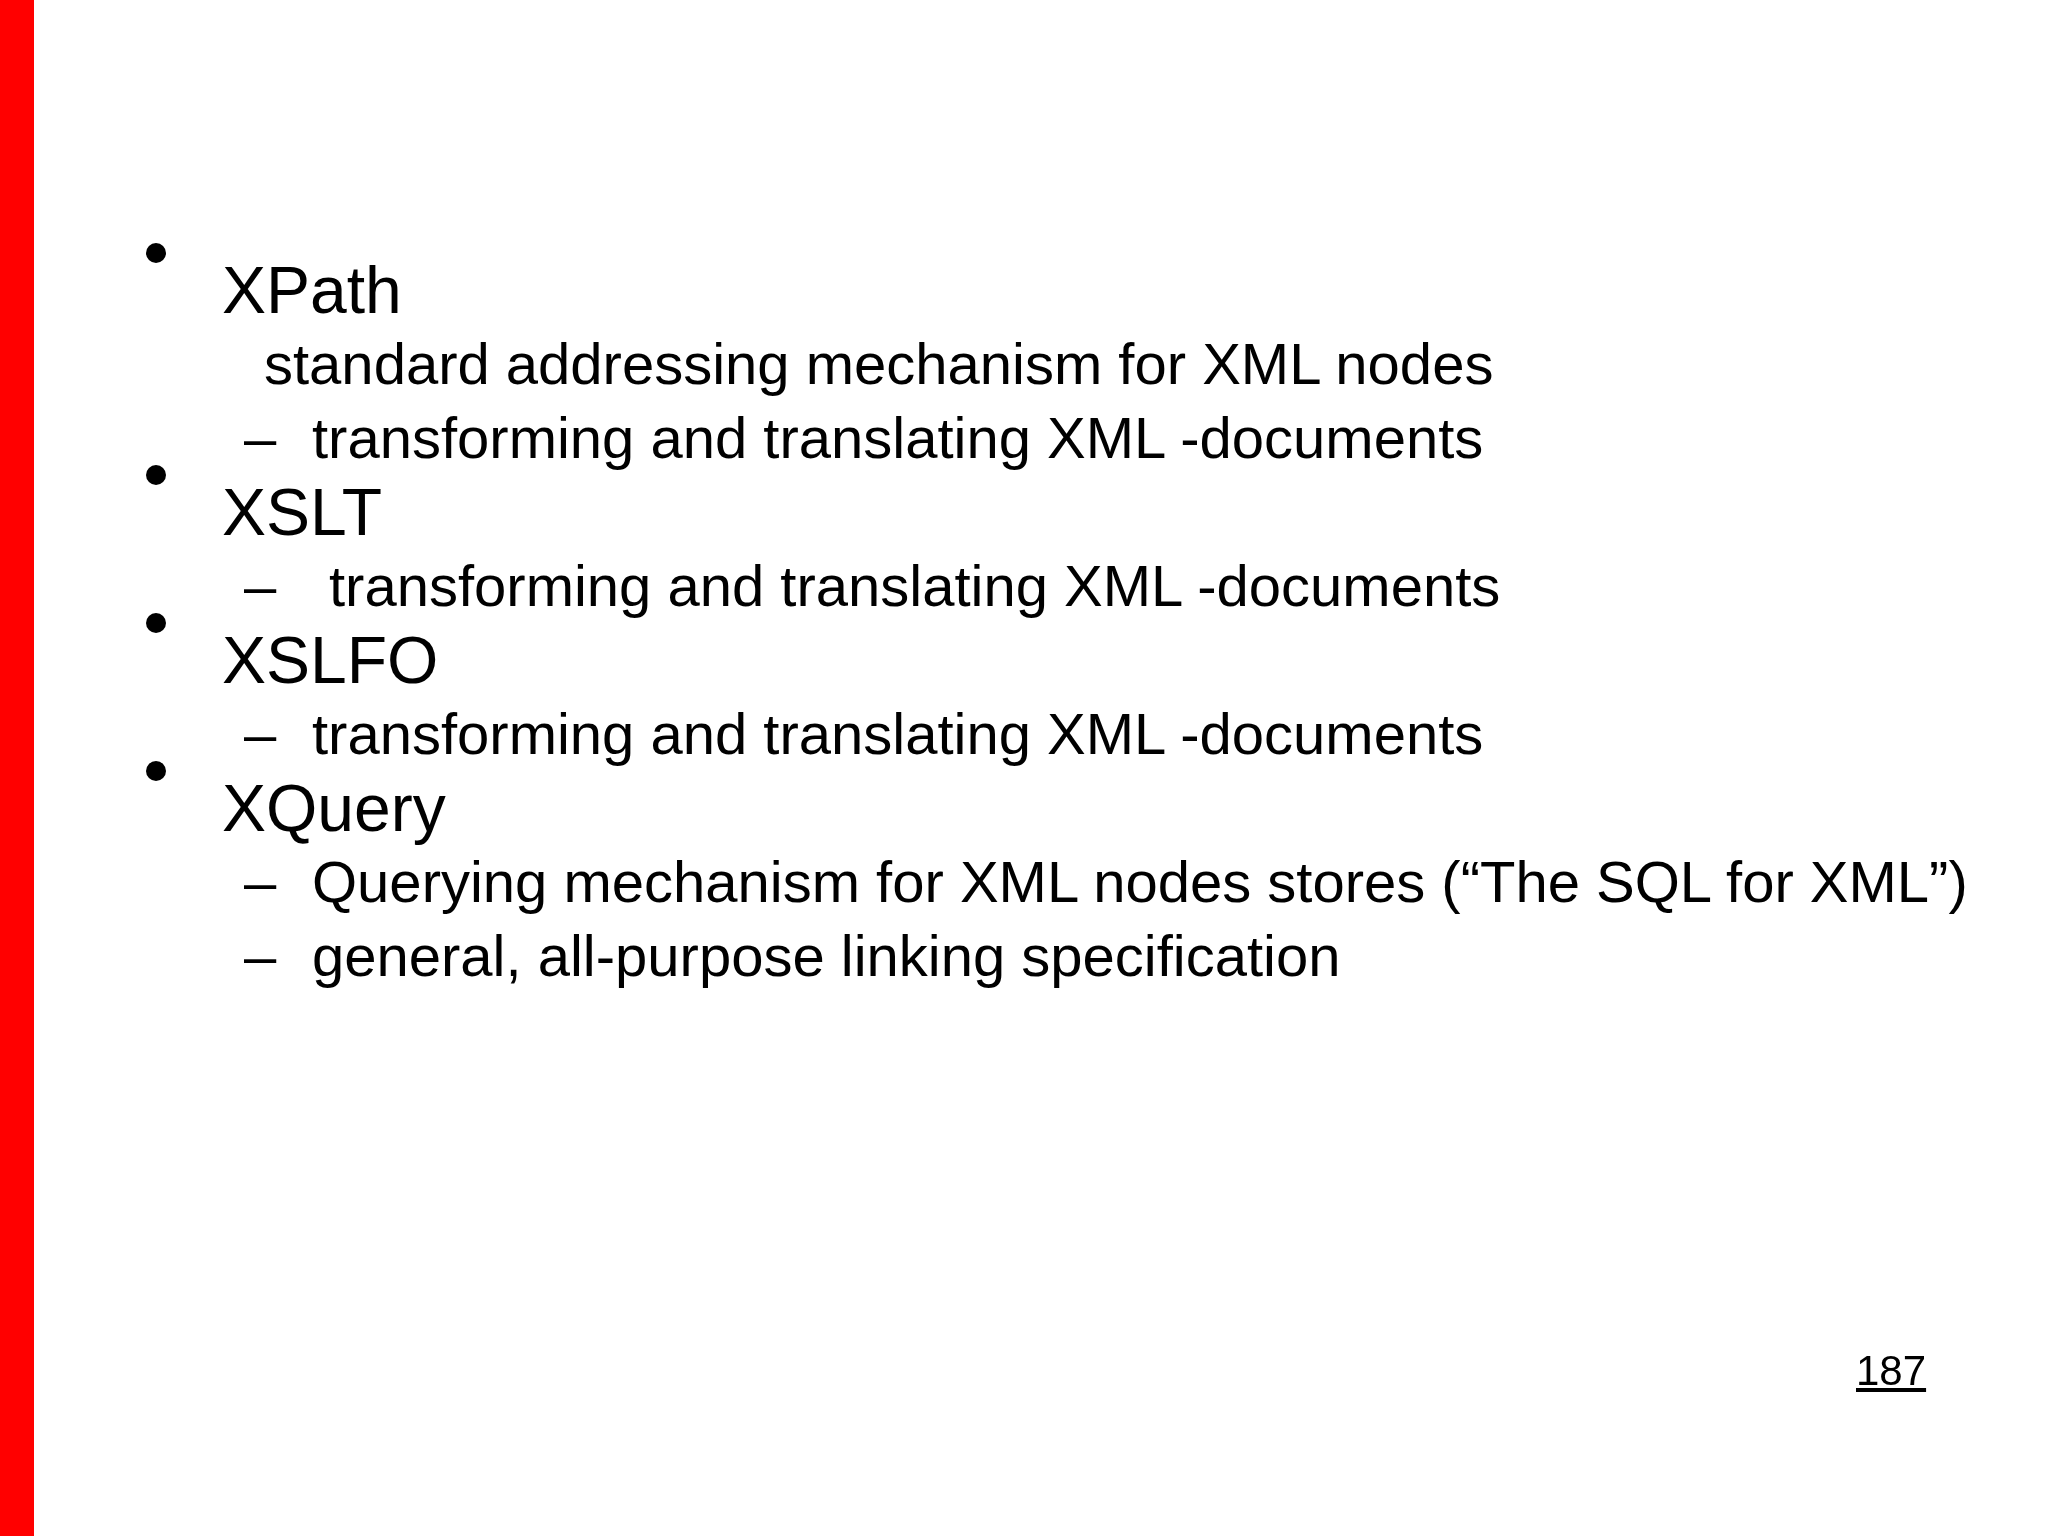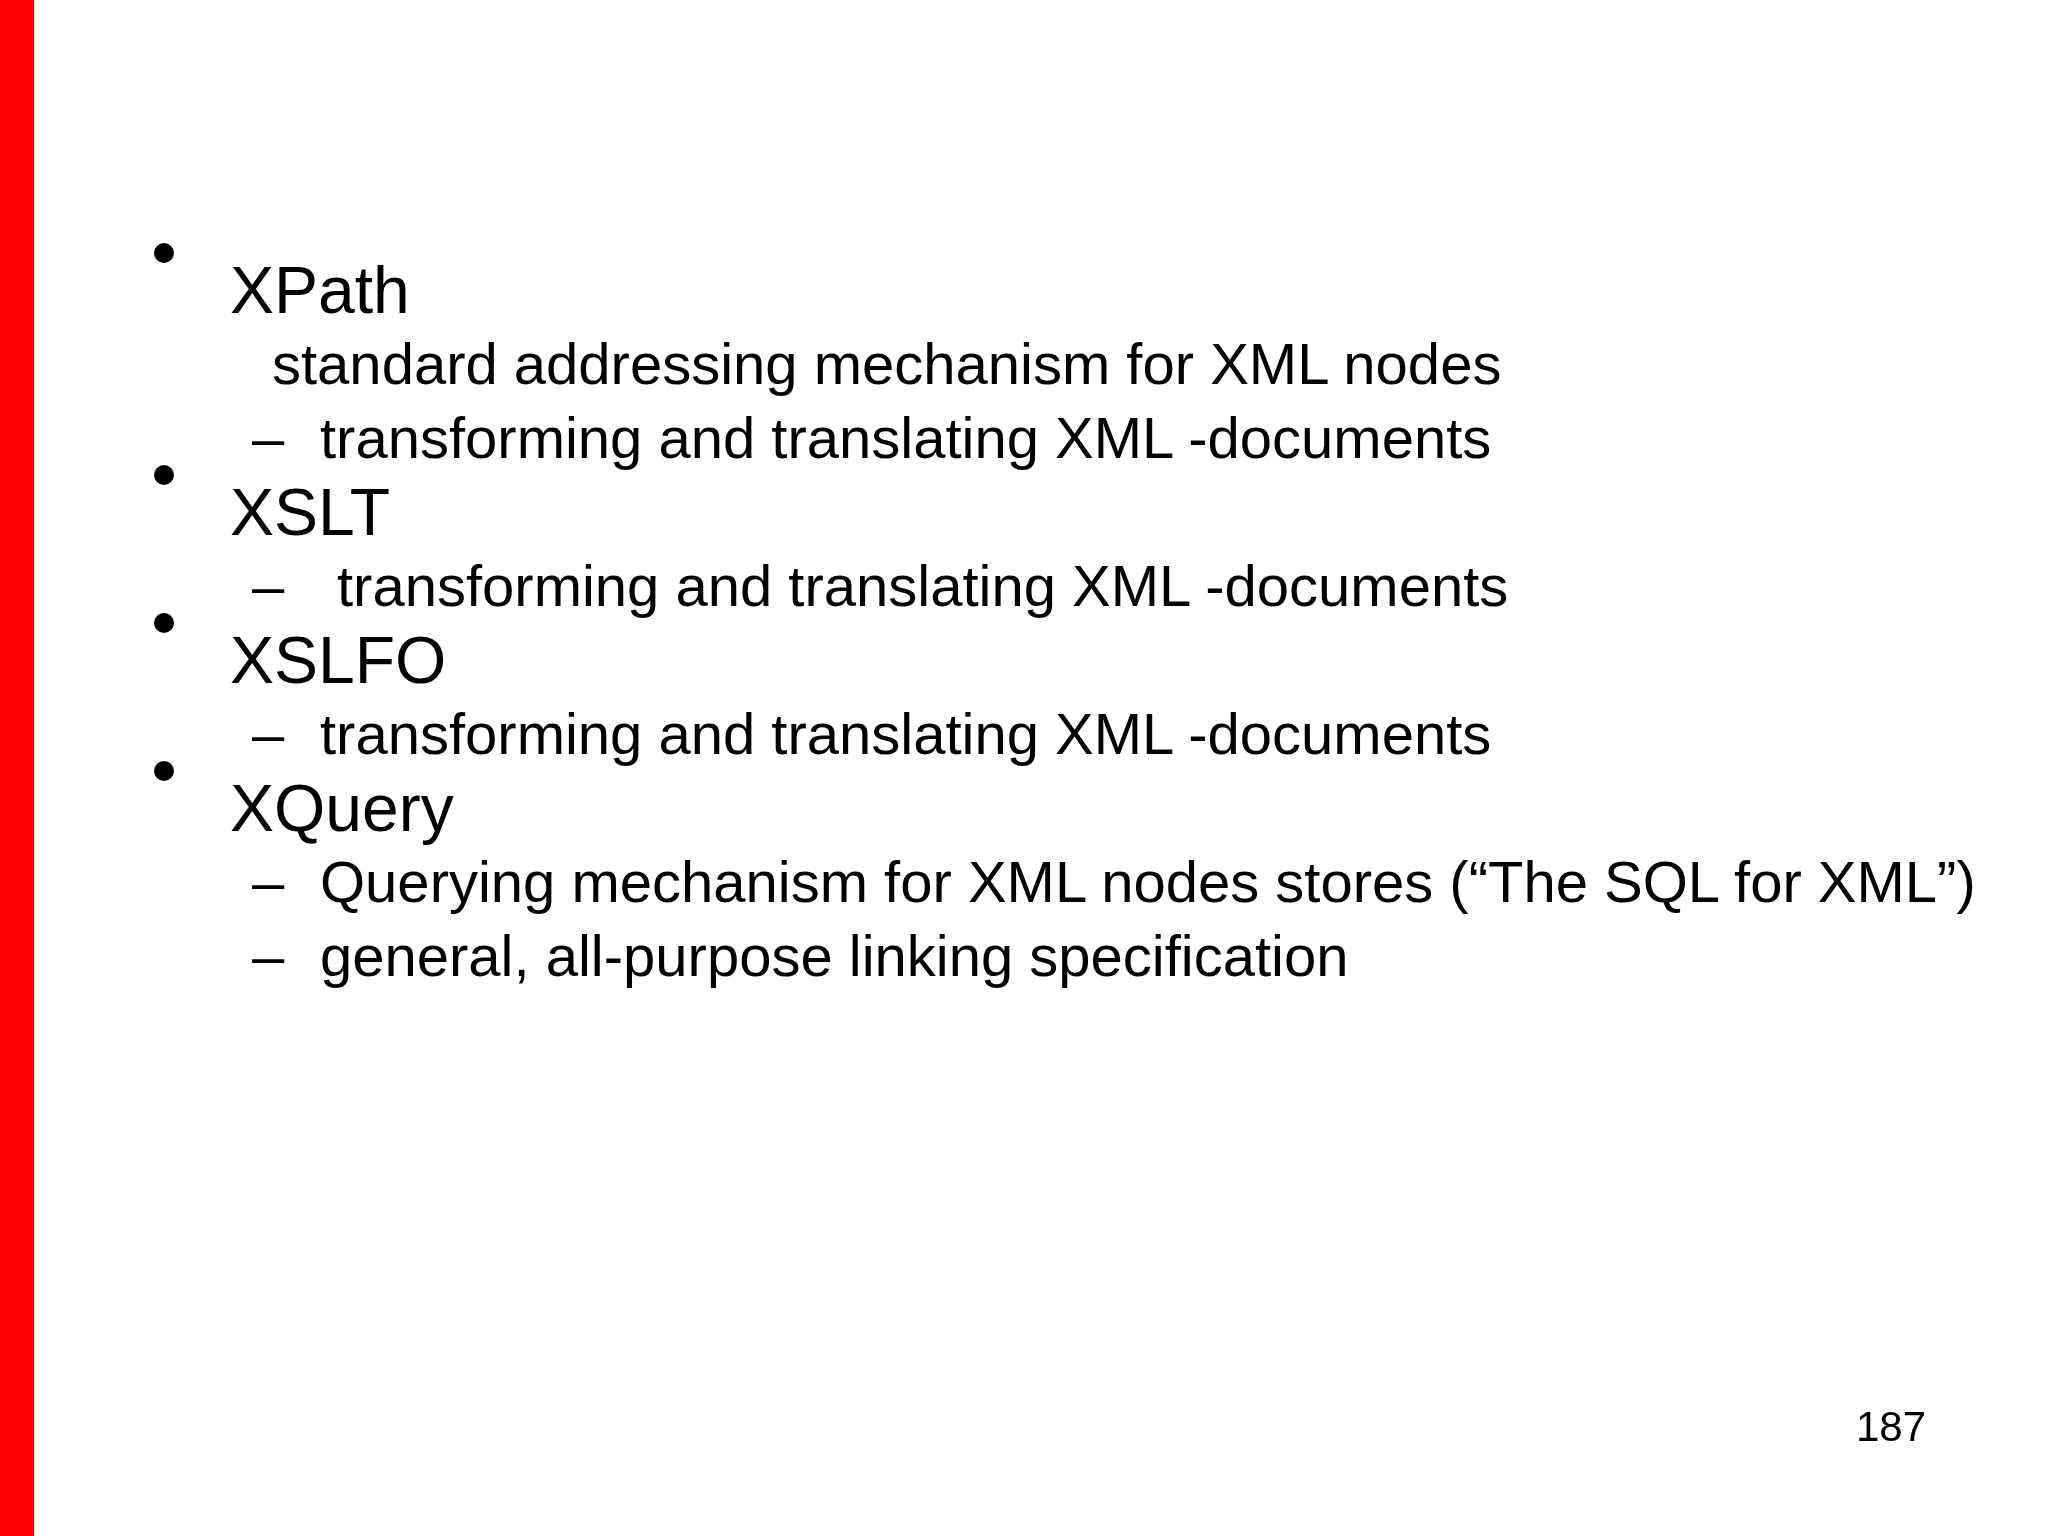--- a/index.html
+++ b/index.html
@@ -21,21 +21,21 @@
   .edge-strip {
     position: absolute;
     left: 0;
     top: 0;
     width: 34px;
     height: 1536px;
     background: #ff0000;
   }
   .content {
     position: absolute;
-    left: 12px;
+    left: 4px;
     top: 253px;
     width: 1648px;
   }
   .row {
     position: relative;
     height: 74px;
     white-space: nowrap;
   }
   .row > span {
     position: absolute;
@@ -67,23 +67,24 @@
   }
   .subtext.no-dash {
     left: 260px;
   }
   .subtext.wide-gap {
     left: 325px;
   }
   .page-number {
     position: absolute;
     left: 1856px;
-    top: 1404px;
+    top: 1348px;
     font-size: 42px;
     line-height: 1.1;
+    text-decoration: underline;
   }
 </style>
 </head>
 <body>
 
 <div class="slide">
   <div class="edge-strip"></div>
 
   <div class="content">
 

